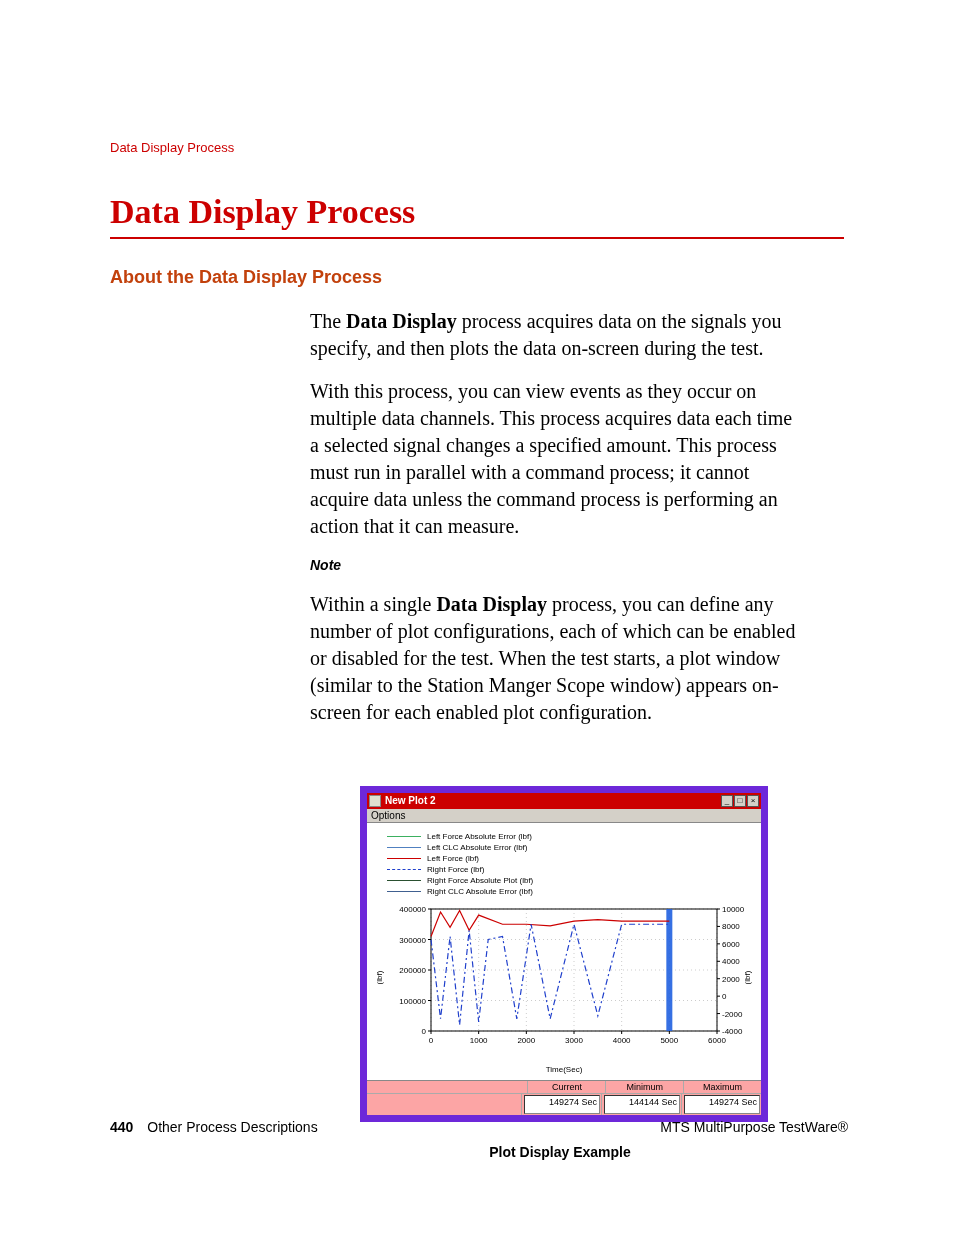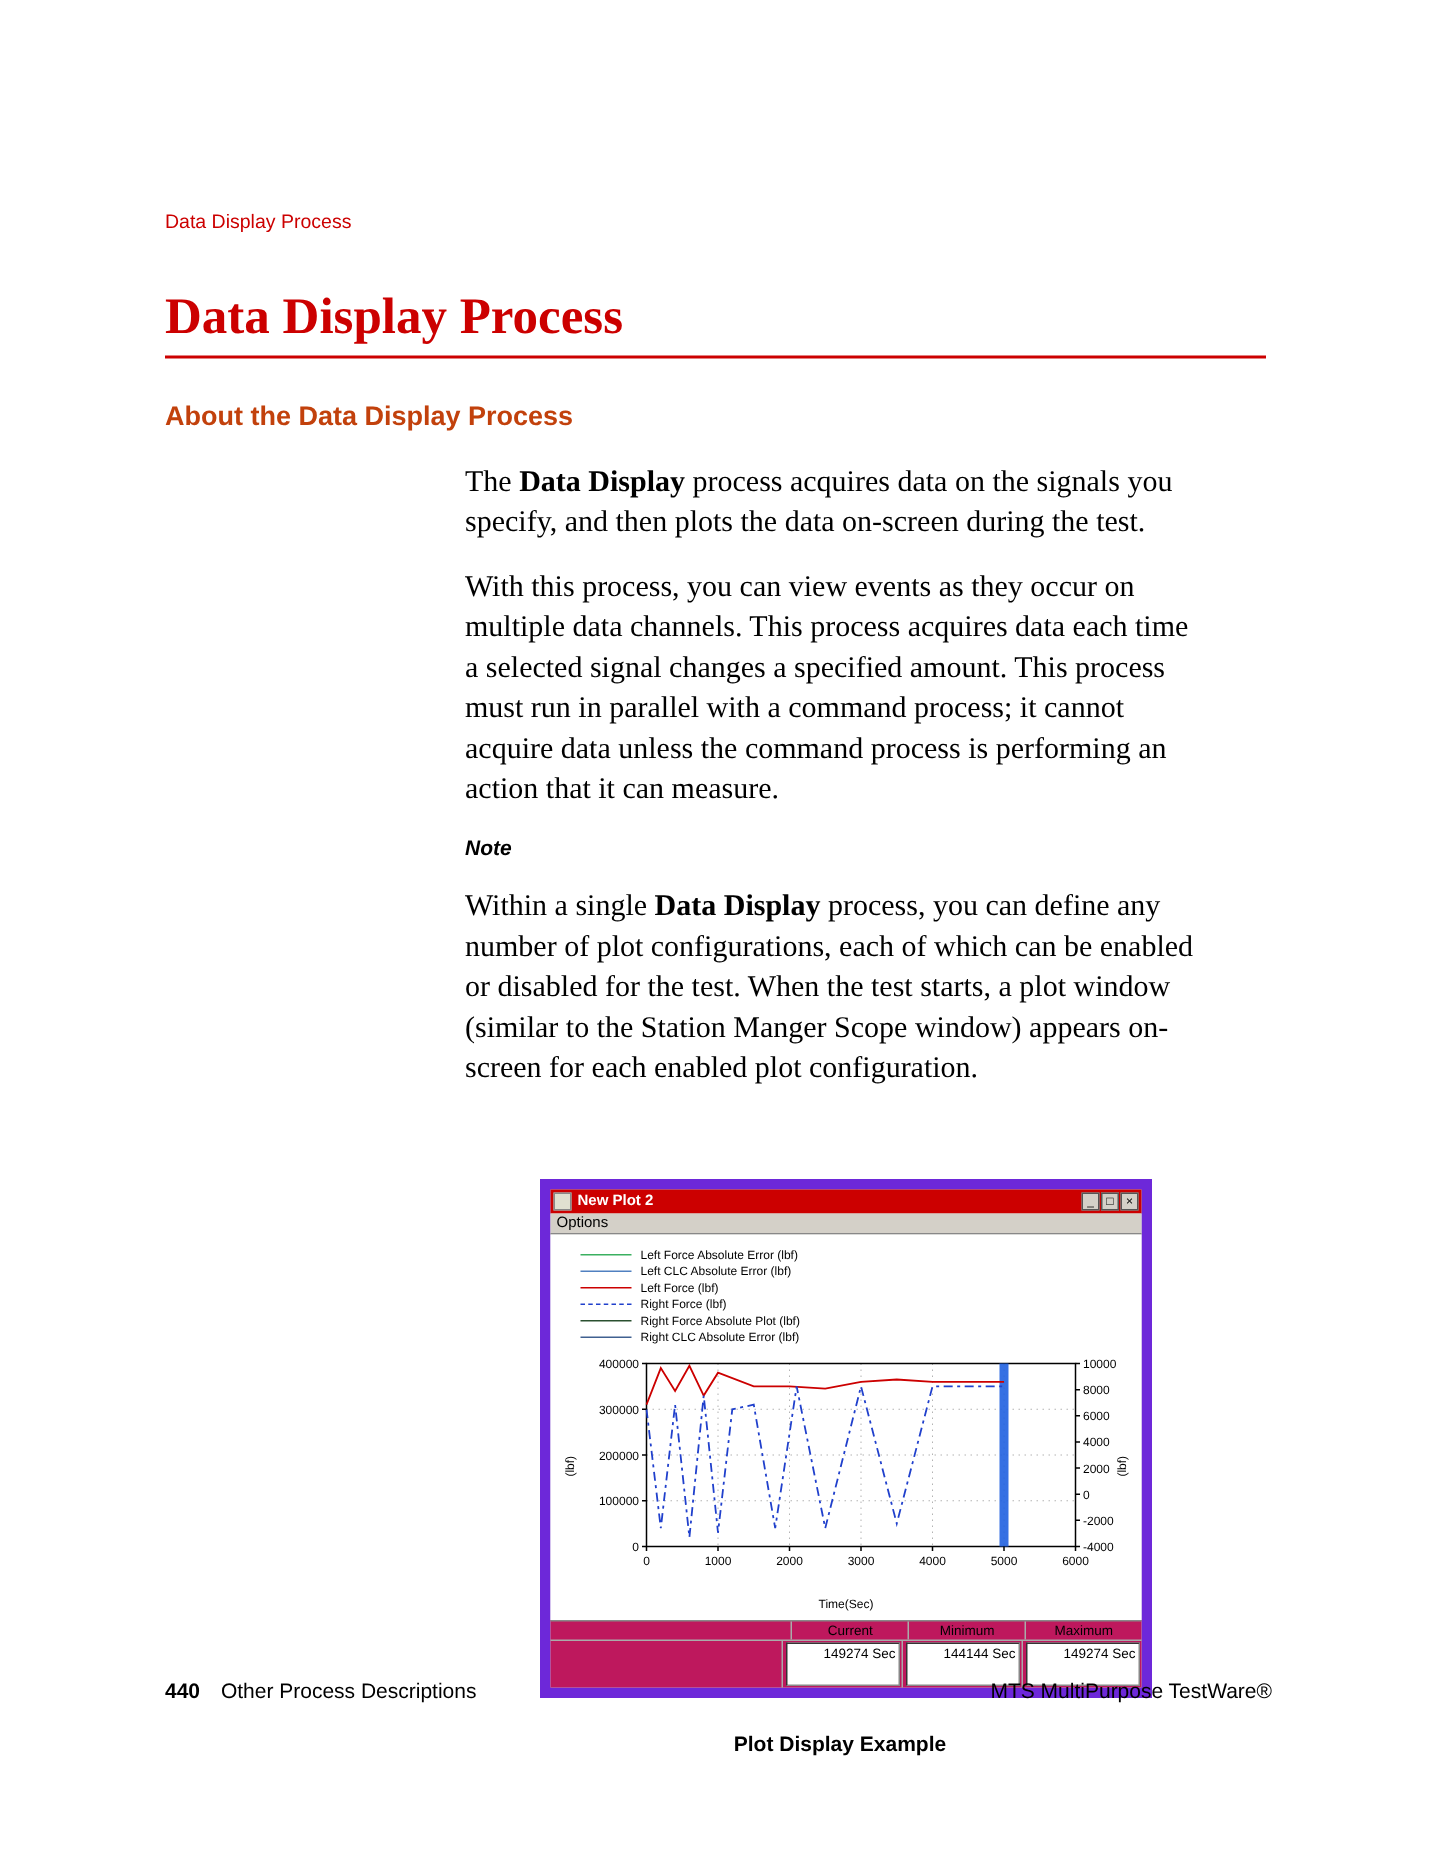--- a/index.html
+++ b/index.html
@@ -137,21 +137,21 @@
     transform: rotate(-90deg);
     font-size: 8px;
   }
   .axis-label-bottom {
     text-align: center;
     font-size: 8px;
     margin-top: 2px;
   }
 
   .stats-bar {
-    background: #be185d;
+    background: #fca5a5;
     border-top: 1px solid #888;
     display: flex;
     font-size: 9px;
   }
   .stats-headers {
     display: flex;
     border-bottom: 1px solid #aaa;
   }
   .stats-col { text-align: center; padding: 1px 0; }
   .stats-spacer { width: 165px; }
@@ -161,21 +161,21 @@
   }
   .stats-values { display: flex; }
   .stat-input {
     width: 76px;
     margin: 1px 2px;
     border: 1px inset #888;
     background: #fff;
     font-size: 9px;
     padding: 0 2px;
     text-align: right;
-    height: 29px;
+    height: 19px;
     line-height: 12px;
   }
 
   .caption {
     text-align: center;
     font-family: Arial, Helvetica, sans-serif;
     font-weight: bold;
     font-size: 14px;
     margin-top: 22px;
     margin-left: 240px;

